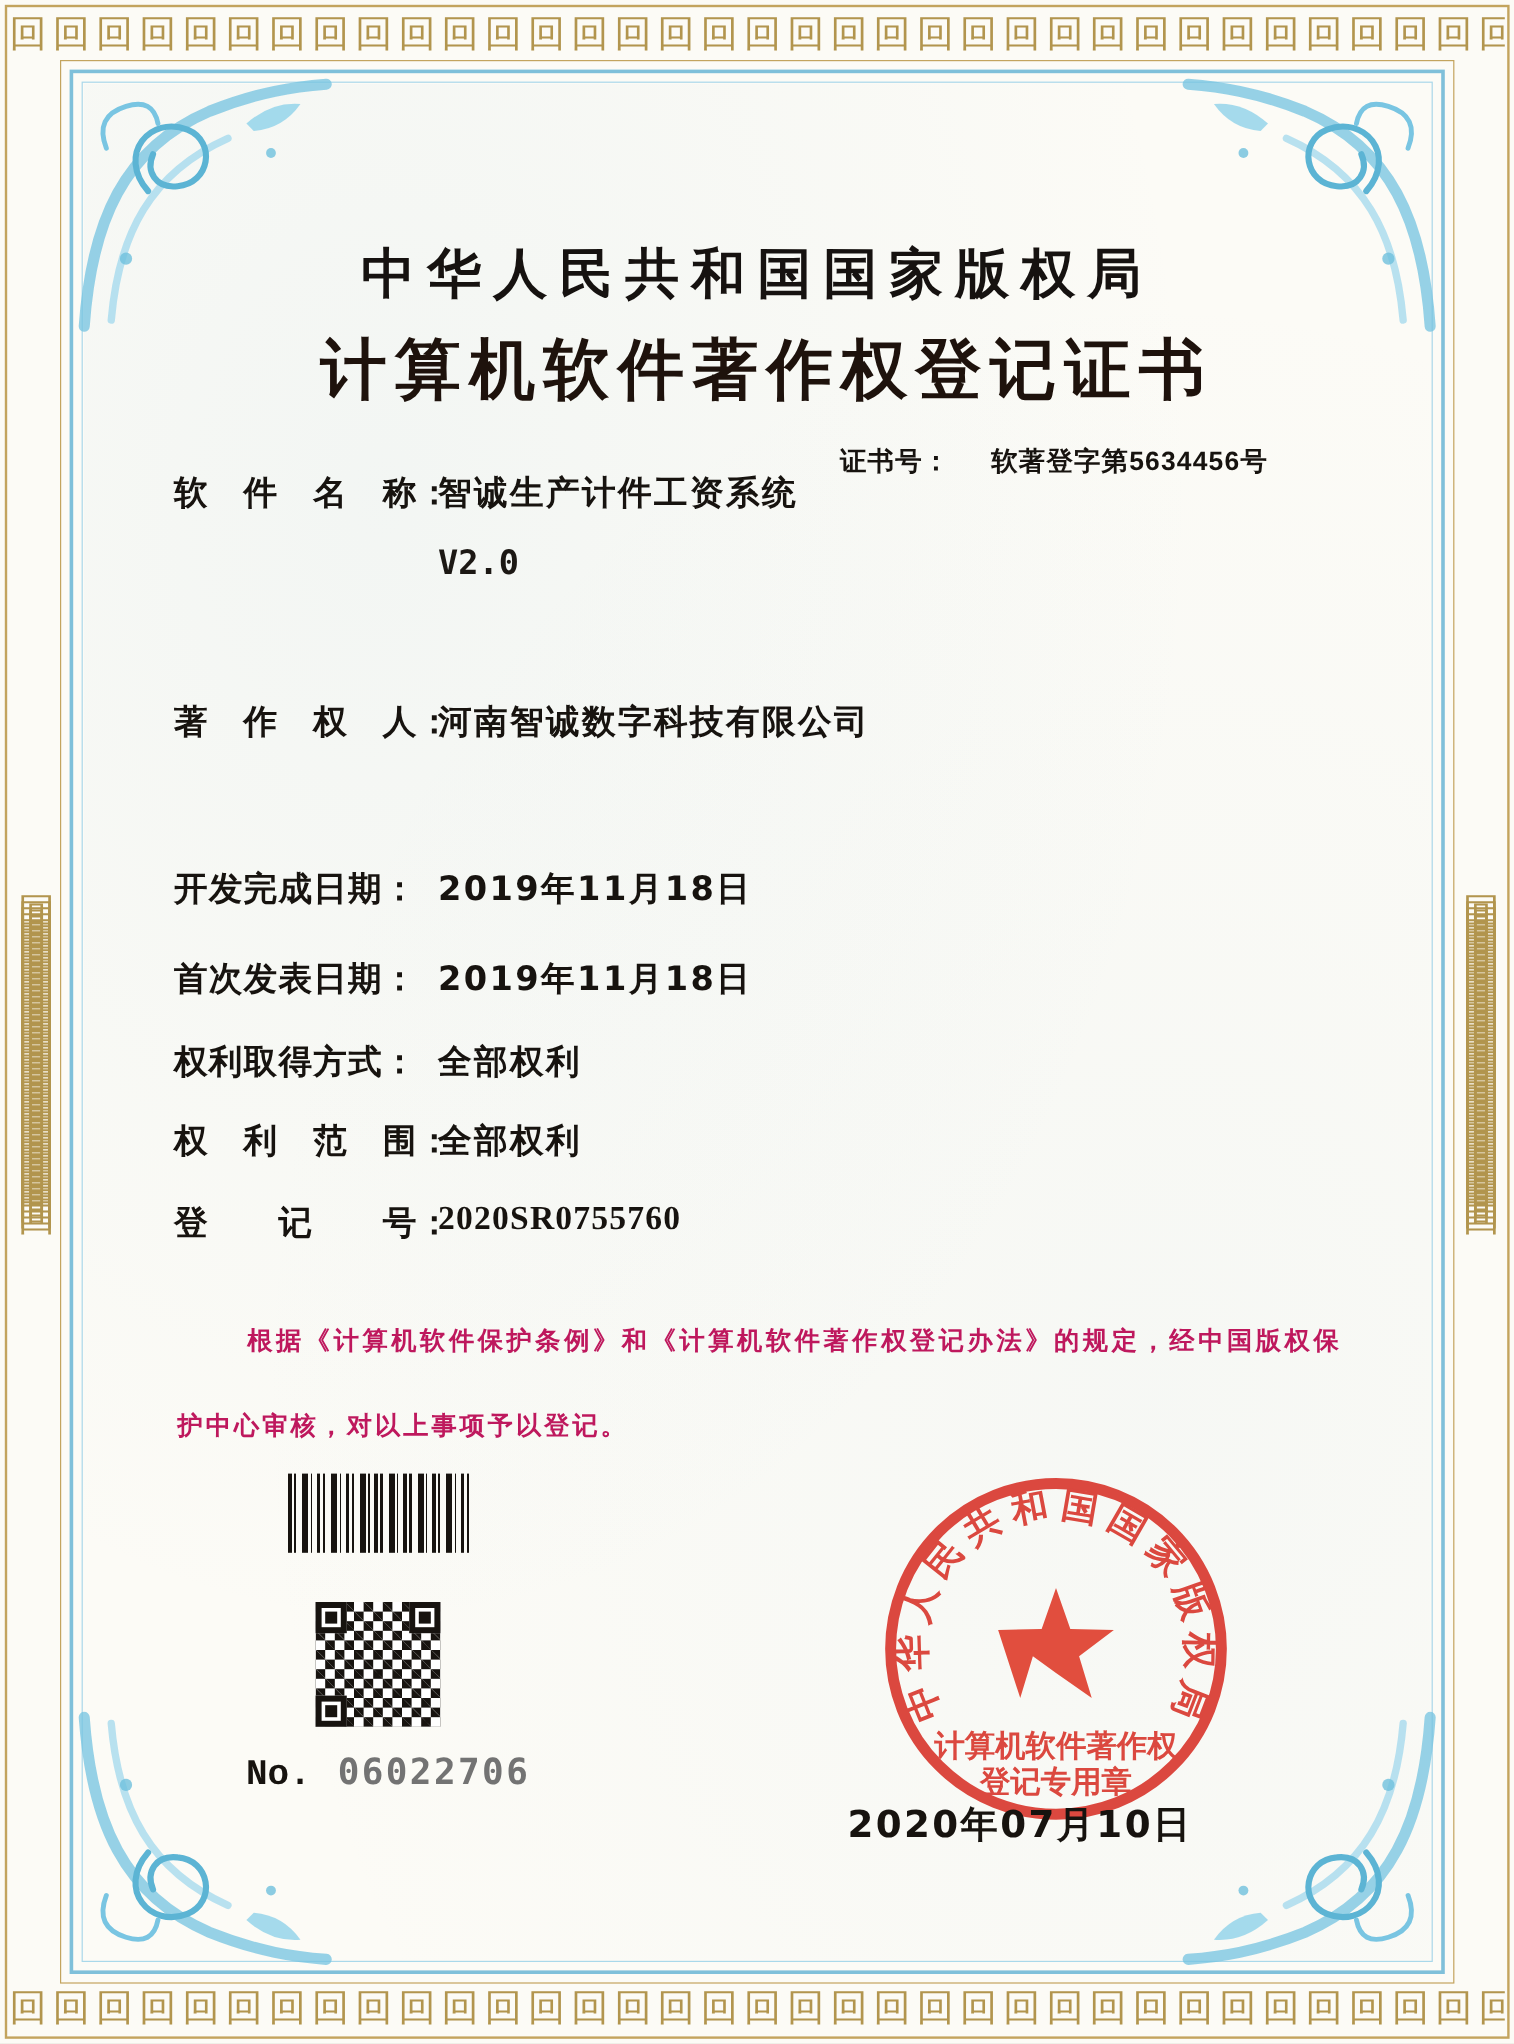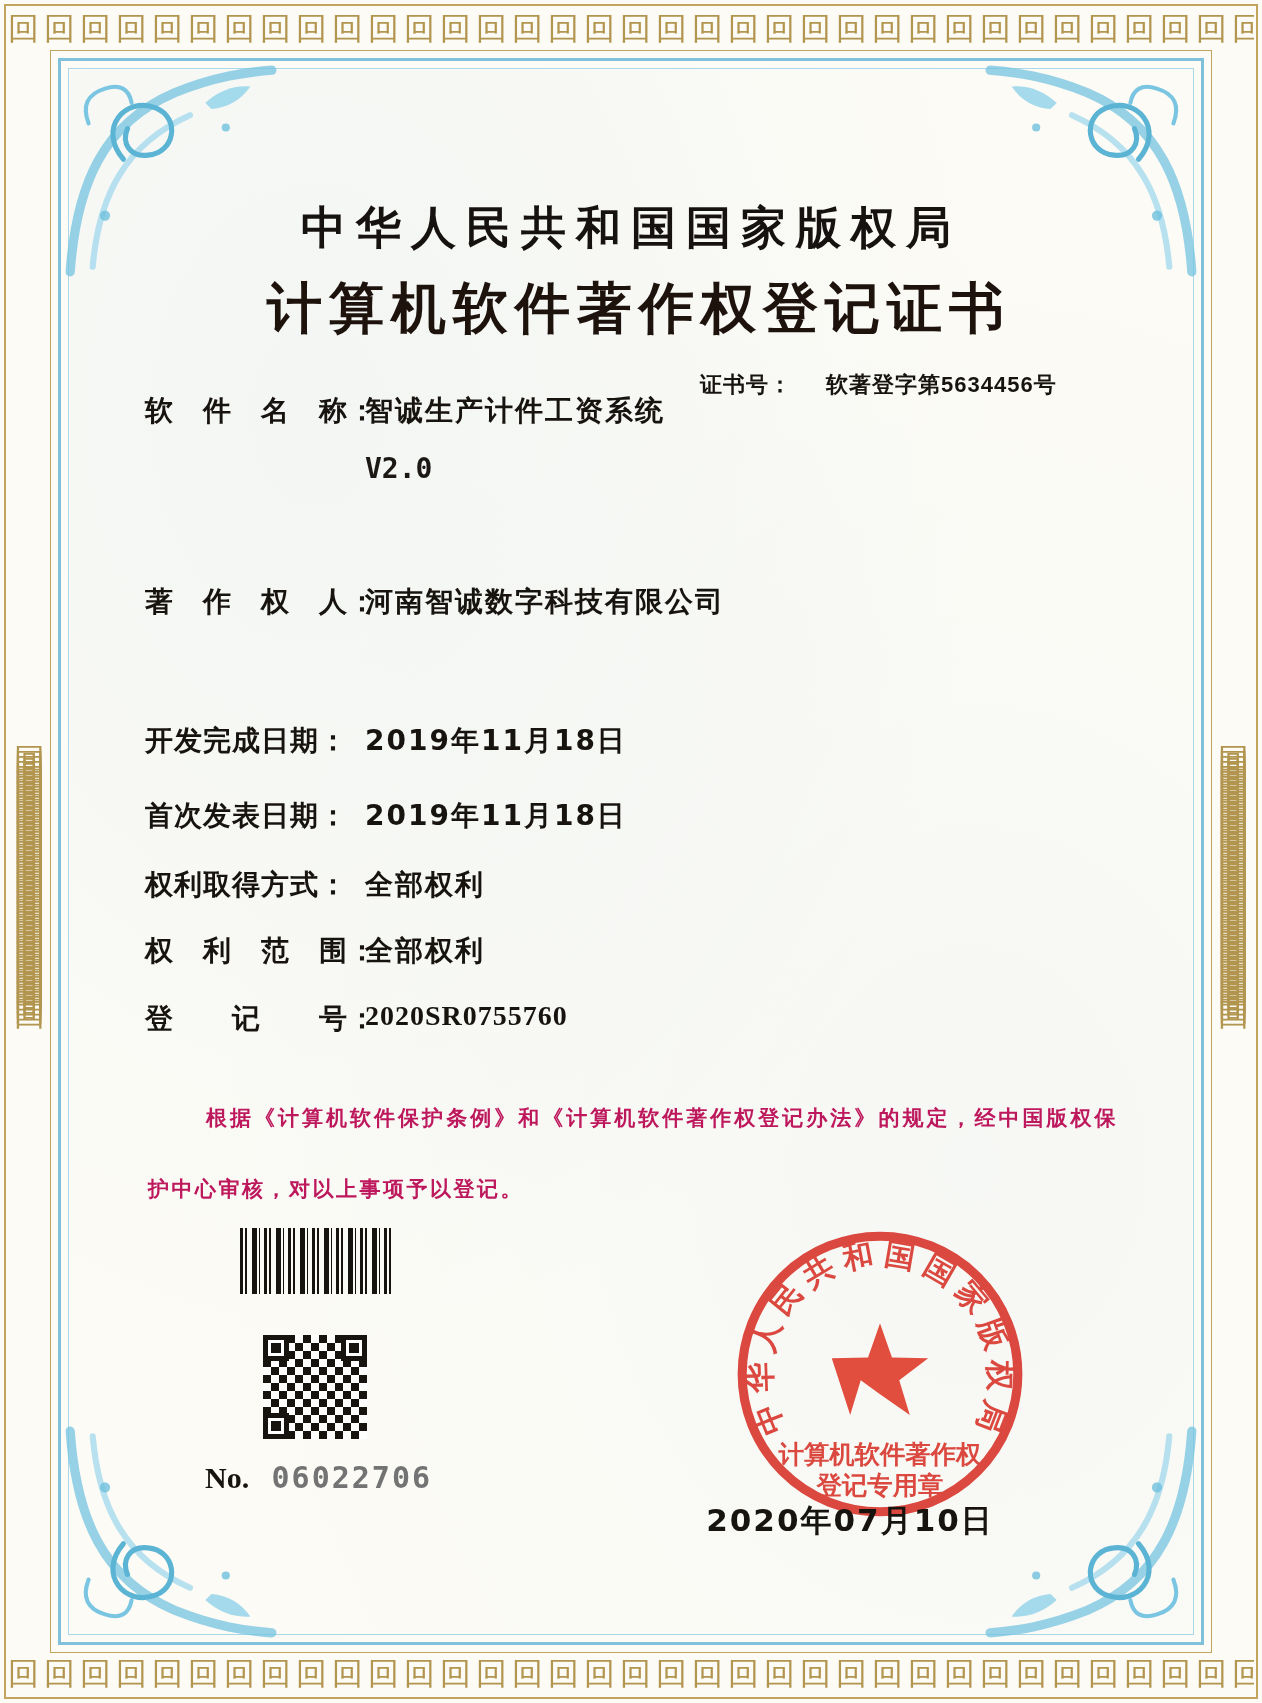--- a/index.html
+++ b/index.html
@@ -59,21 +59,21 @@
     background-image:
       linear-gradient(45deg,#17130f 25%,transparent 25%,transparent 75%,#17130f 75%),
       linear-gradient(45deg,#17130f 25%,transparent 25%,transparent 75%,#17130f 75%);
     background-size:16px 16px; background-position:0 0,8px 8px;}
   .finder{position:absolute; width:26px; height:26px; background:#fff;
     border:5px solid #17130f; box-sizing:border-box;}
   .finder::after{content:""; position:absolute; inset:3px; background:#17130f;}
   .finder.f-tl{left:0; top:0;} .finder.f-tr{right:0; top:0;} .finder.f-bl{left:0; bottom:0;}
   
   .serial{position:absolute; left:205px; top:1460px; font-size:30px;}
-  .serial .no-lbl{font-family:Liberation Serif, serif; font-weight:700; color:#17130f;}
+  .serial .no-lbl{font-family:Liberation Mono, monospace; font-weight:700; color:#17130f;}
   .serial .no-val{font-family:"DejaVu Sans Mono", monospace; font-weight:600;
     color:#737373; letter-spacing:2px; margin-left:14px;}
   .seal{position:absolute; left:728px; top:1222px; width:304px; height:304px; opacity:.92;}
   .issue-date{position:absolute; left:690px; top:1490px; width:320px; text-align:center;
     font-size:31px; font-weight:700; letter-spacing:2px; color:#17130f;
     font-family:"DejaVu Sans", sans-serif;margin-top:10px;}
   
   .tint{position:absolute; inset:70px; pointer-events:none;
     background:
       radial-gradient(ellipse at 22% 22%, rgba(160,200,220,0.10), transparent 55%),

